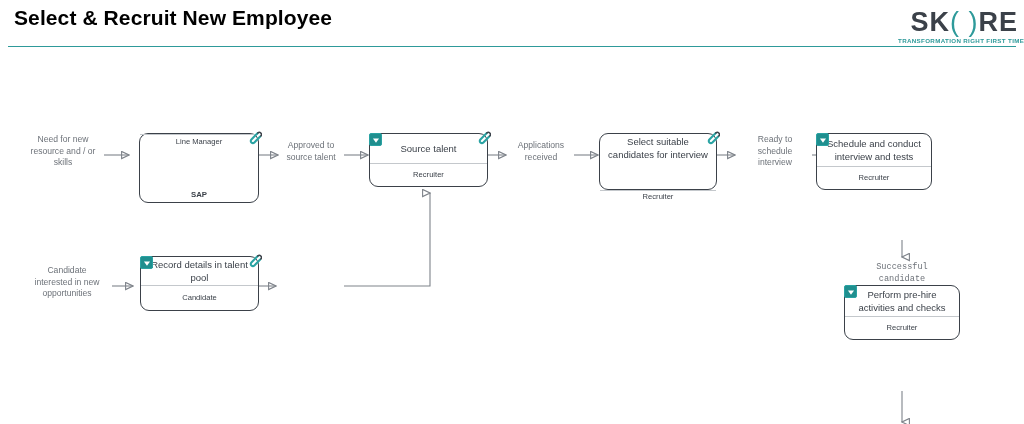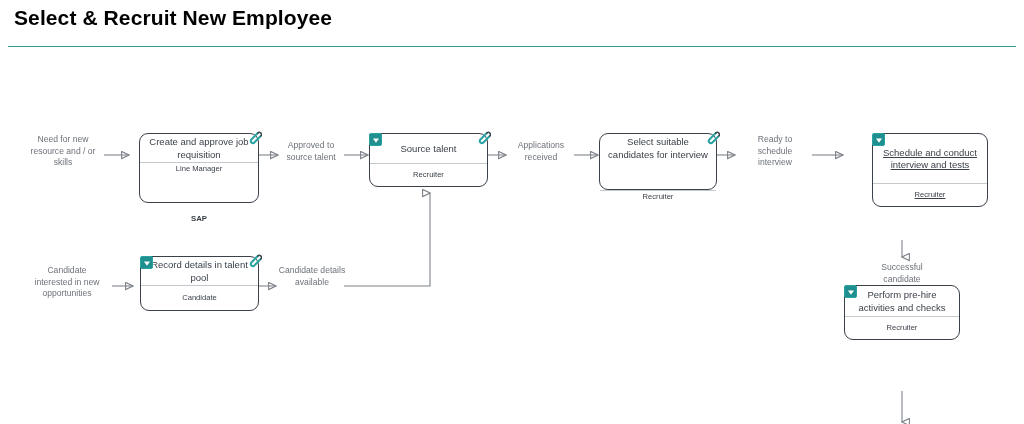--- a/index.html
+++ b/index.html
@@ -150,20 +150,24 @@
     white-space: pre-line;
   }
 </style>
 </head>
 <body>
 
 <div id="header">
   <div id="page-title">Select &amp; Recruit New Employee</div>
   <div id="header-rule"></div>
 
+  <div id="logo">
+    <div id="logo-word"><span>SK</span><span class="teal">( )</span><span>RE</span></div>
+    <div id="logo-tagline">TRANSFORMATION RIGHT FIRST TIME</div>
+  </div>
 </div>
 
 <div id="canvas">
 
   <svg id="wires" viewBox="0 0 1024 374" width="1024" height="374">
     <defs>
       <marker id="ah-r" markerWidth="9" markerHeight="9" refX="8.2" refY="4.5" orient="auto" markerUnits="userSpaceOnUse">
         <path d="M0.8,0.9 L8.2,4.5 L0.8,8.1 Z" fill="none" stroke="#7e838a" stroke-width="1.1"></path>
       </marker>
       <marker id="ah-d" markerWidth="9" markerHeight="9" refX="4.5" refY="8.2" orient="auto" markerUnits="userSpaceOnUse">
@@ -211,32 +215,29 @@
   <div class="flow-label" style="left:274px; top:90px; width:74px;">Approved to
 source talent</div>
 
   <div class="flow-label" style="left:504px; top:90px; width:74px;">Applications
 received</div>
 
   <div class="flow-label" style="left:740px; top:84px; width:70px;">Ready to
 schedule
 interview</div>
 
-  <div class="flow-label" style="left:856px; top:212px; width:92px;">Successful
+  <div class="flow-label" style="left:856px; top:212px; width:92px;font-family:Liberation Mono, monospace;">Successful
 candidate</div>
 
   <div class="flow-label" style="left:22px; top:215px; width:90px;">Candidate
 interested in new
 opportunities</div>
 
-  <div class="flow-label" style="left:272px; top:215px; width:80px;">Candidate details
-available</div>
 
   <div class="node" style="left:139px; top:83px; width:120px; height:70px;">
-    <div class="node-title">Create and approve job requisition</div>
     <div class="node-role" style="height:20px;">Line Manager</div>
     <div class="node-system" style="height:20px;margin-top:38px;">SAP</div>
     <div class="icon-clip">
       <svg viewBox="0 0 16 16" width="16" height="16">
         <path d="M11.8 4.0 L5.4 10.4 a2.1 2.1 0 0 0 3.0 3.0 L14.2 7.6" fill="none" stroke="#2aa3a3" stroke-width="2.1" stroke-linecap="round"></path>
         <path d="M11.8 4.0 a2.1 2.1 0 0 1 3.0 3.0" fill="none" stroke="#3b4149" stroke-width="1.6" stroke-linecap="round"></path>
       </svg>
     </div>
   </div>
 
@@ -260,21 +261,21 @@
     <div class="node-title">Select suitable candidates for interview</div>
     <div class="node-role" style="height:20px;">Recruiter</div>
     <div class="icon-clip">
       <svg viewBox="0 0 16 16" width="16" height="16">
         <path d="M11.8 4.0 L5.4 10.4 a2.1 2.1 0 0 0 3.0 3.0 L14.2 7.6" fill="none" stroke="#2aa3a3" stroke-width="2.1" stroke-linecap="round"></path>
         <path d="M11.8 4.0 a2.1 2.1 0 0 1 3.0 3.0" fill="none" stroke="#3b4149" stroke-width="1.6" stroke-linecap="round"></path>
       </svg>
     </div>
   </div>
 
-  <div class="node" style="left:872px; top:83px; width:116px; height:74px;text-decoration:underline;">
+  <div class="node" style="left:816px; top:83px; width:116px; height:57px;">
     <div class="node-title">Schedule and conduct interview and tests</div>
     <div class="node-role" style="height:20px;">Recruiter</div>
     <div class="icon-expand">
       <svg viewBox="0 0 10 10" width="8" height="8">
         <path d="M1.2 3.0 L8.8 3.0 L5.0 8.4 Z" fill="#ffffff"></path>
       </svg>
     </div>
   </div>
 
   <div class="node" style="left:844px; top:235px; width:116px; height:55px;">

